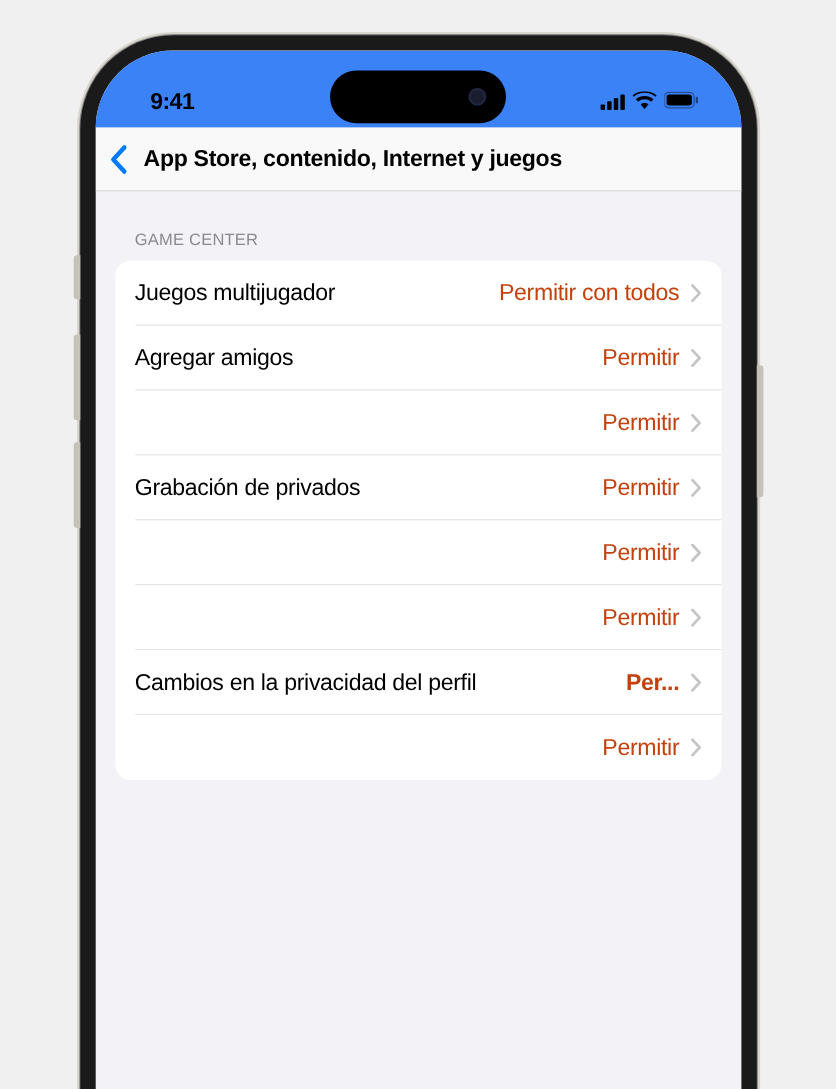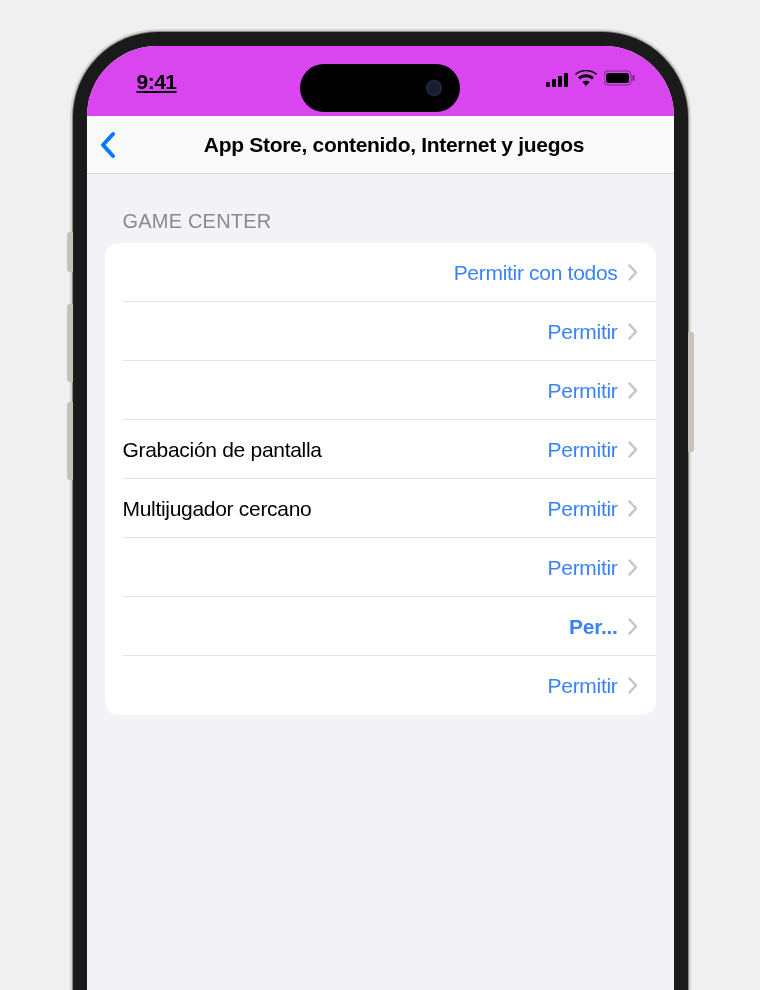--- a/index.html
+++ b/index.html
@@ -101,24 +101,23 @@
       height: 16px;
       background: #1a1d2e;
       border-radius: 50%;
       box-shadow: inset 0 0 3px rgba(80,100,180,0.5);
     }
     
     .status-bar {
       height: 70px;
       display: flex;
       justify-content: space-between;
-      align-items: flex-start;
+      align-items: center;
       padding: 24px 38px 0 50px;
-      background: #d946ef;
-      text-decoration: underline;
+      background: #3b82f6;
     }
     
     .status-time {
       font-size: 21px;
       font-weight: 600;
       letter-spacing: -0.5px;
     }
     
     .status-icons {
       display: flex;
@@ -168,31 +167,31 @@
     
     .back-btn svg {
       width: 18px;
       height: 28px;
     }
     
     .nav-title {
       font-size: 21px;
       font-weight: 600;
       flex: 1;
-      text-align: center;
+      text-align: left;
       padding-left: 28px;
       letter-spacing: -0.3px;
     }
     
     .content {
       padding: 0 18px;
     }
     
     .section-header {
-      font-size: 20px;
+      font-size: 15px;
       color: #8a8a8e;
       padding: 36px 18px 10px 18px;
       letter-spacing: 0.2px;
     }
     
     .list-group {
       background: #fff;
       border-radius: 14px;
       overflow: hidden;
     }
@@ -222,21 +221,21 @@
       letter-spacing: -0.3px;
     }
     
     .item-spacer {
       flex: 1;
       min-width: 8px;
     }
     
     .item-value {
       font-size: 21px;
-      color: #3b82f6;
+      color: #c2410c;
       white-space: nowrap;
       overflow: hidden;
       text-overflow: ellipsis;
       letter-spacing: -0.3px;
     }
     
     .item-value.truncate {
       max-width: 68px;
       font-weight: bold;
     }
@@ -301,82 +300,84 @@
       </div>
       <div class="nav-title">App Store, contenido, Internet y juegos</div>
     </div>
 
     <div class="content">
       <div class="section-header">GAME CENTER</div>
 
       <div class="list-group">
 
         <div class="list-item">
+          <span class="item-label">Juegos multijugador</span>
           <span class="item-spacer"></span>
           <span class="item-value">Permitir con todos</span>
           <span class="item-chevron">
             <svg viewBox="0 0 10 17">
                 <path d="M1.5 1.5 L8 8.5 L1.5 15.5" stroke="#c5c5c8" stroke-width="2.5" fill="none" stroke-linecap="round" stroke-linejoin="round"></path>
               </svg>
           </span>
         </div>
 
         <div class="list-item">
-          <span class="item-spacer"></span>
-          <span class="item-value">Permitir</span>
-          <span class="item-chevron">
-            <svg viewBox="0 0 10 17">
-                <path d="M1.5 1.5 L8 8.5 L1.5 15.5" stroke="#c5c5c8" stroke-width="2.5" fill="none" stroke-linecap="round" stroke-linejoin="round"></path>
-              </svg>
-          </span>
-        </div>
-
-        <div class="list-item">
-          <span class="item-spacer"></span>
-          <span class="item-value">Permitir</span>
-          <span class="item-chevron">
-            <svg viewBox="0 0 10 17">
-                <path d="M1.5 1.5 L8 8.5 L1.5 15.5" stroke="#c5c5c8" stroke-width="2.5" fill="none" stroke-linecap="round" stroke-linejoin="round"></path>
-              </svg>
-          </span>
-        </div>
-
-        <div class="list-item">
-          <span class="item-label">Grabación de pantalla</span>
-          <span class="item-spacer"></span>
-          <span class="item-value">Permitir</span>
-          <span class="item-chevron">
-            <svg viewBox="0 0 10 17">
-                <path d="M1.5 1.5 L8 8.5 L1.5 15.5" stroke="#c5c5c8" stroke-width="2.5" fill="none" stroke-linecap="round" stroke-linejoin="round"></path>
-              </svg>
-          </span>
-        </div>
-
-        <div class="list-item">
-          <span class="item-label">Multijugador cercano</span>
-          <span class="item-spacer"></span>
-          <span class="item-value">Permitir</span>
-          <span class="item-chevron">
-            <svg viewBox="0 0 10 17">
-                <path d="M1.5 1.5 L8 8.5 L1.5 15.5" stroke="#c5c5c8" stroke-width="2.5" fill="none" stroke-linecap="round" stroke-linejoin="round"></path>
-              </svg>
-          </span>
-        </div>
-
-        <div class="list-item">
-          <span class="item-spacer"></span>
-          <span class="item-value">Permitir</span>
-          <span class="item-chevron">
-            <svg viewBox="0 0 10 17">
-                <path d="M1.5 1.5 L8 8.5 L1.5 15.5" stroke="#c5c5c8" stroke-width="2.5" fill="none" stroke-linecap="round" stroke-linejoin="round"></path>
-              </svg>
-          </span>
-        </div>
-
-        <div class="list-item">
+          <span class="item-label">Agregar amigos</span>
+          <span class="item-spacer"></span>
+          <span class="item-value">Permitir</span>
+          <span class="item-chevron">
+            <svg viewBox="0 0 10 17">
+                <path d="M1.5 1.5 L8 8.5 L1.5 15.5" stroke="#c5c5c8" stroke-width="2.5" fill="none" stroke-linecap="round" stroke-linejoin="round"></path>
+              </svg>
+          </span>
+        </div>
+
+        <div class="list-item">
+          <span class="item-spacer"></span>
+          <span class="item-value">Permitir</span>
+          <span class="item-chevron">
+            <svg viewBox="0 0 10 17">
+                <path d="M1.5 1.5 L8 8.5 L1.5 15.5" stroke="#c5c5c8" stroke-width="2.5" fill="none" stroke-linecap="round" stroke-linejoin="round"></path>
+              </svg>
+          </span>
+        </div>
+
+        <div class="list-item">
+          <span class="item-label">Grabación de privados</span>
+          <span class="item-spacer"></span>
+          <span class="item-value">Permitir</span>
+          <span class="item-chevron">
+            <svg viewBox="0 0 10 17">
+                <path d="M1.5 1.5 L8 8.5 L1.5 15.5" stroke="#c5c5c8" stroke-width="2.5" fill="none" stroke-linecap="round" stroke-linejoin="round"></path>
+              </svg>
+          </span>
+        </div>
+
+        <div class="list-item">
+          <span class="item-spacer"></span>
+          <span class="item-value">Permitir</span>
+          <span class="item-chevron">
+            <svg viewBox="0 0 10 17">
+                <path d="M1.5 1.5 L8 8.5 L1.5 15.5" stroke="#c5c5c8" stroke-width="2.5" fill="none" stroke-linecap="round" stroke-linejoin="round"></path>
+              </svg>
+          </span>
+        </div>
+
+        <div class="list-item">
+          <span class="item-spacer"></span>
+          <span class="item-value">Permitir</span>
+          <span class="item-chevron">
+            <svg viewBox="0 0 10 17">
+                <path d="M1.5 1.5 L8 8.5 L1.5 15.5" stroke="#c5c5c8" stroke-width="2.5" fill="none" stroke-linecap="round" stroke-linejoin="round"></path>
+              </svg>
+          </span>
+        </div>
+
+        <div class="list-item">
+          <span class="item-label">Cambios en la privacidad del perfil</span>
           <span class="item-spacer"></span>
           <span class="item-value truncate">Per...</span>
           <span class="item-chevron">
             <svg viewBox="0 0 10 17">
                 <path d="M1.5 1.5 L8 8.5 L1.5 15.5" stroke="#c5c5c8" stroke-width="2.5" fill="none" stroke-linecap="round" stroke-linejoin="round"></path>
               </svg>
           </span>
         </div>
 
         <div class="list-item">

